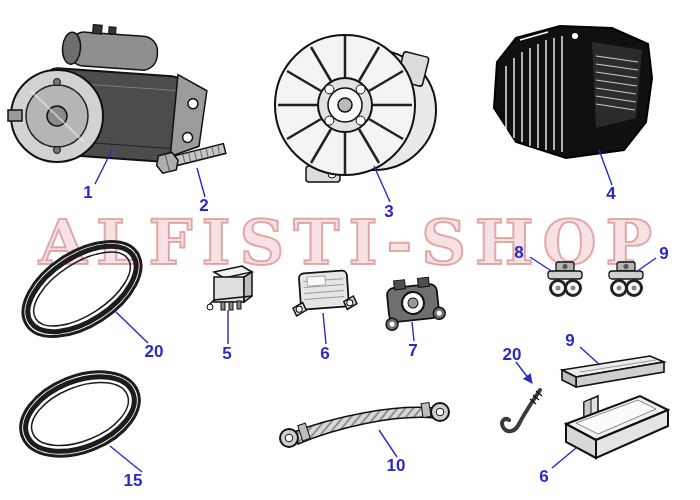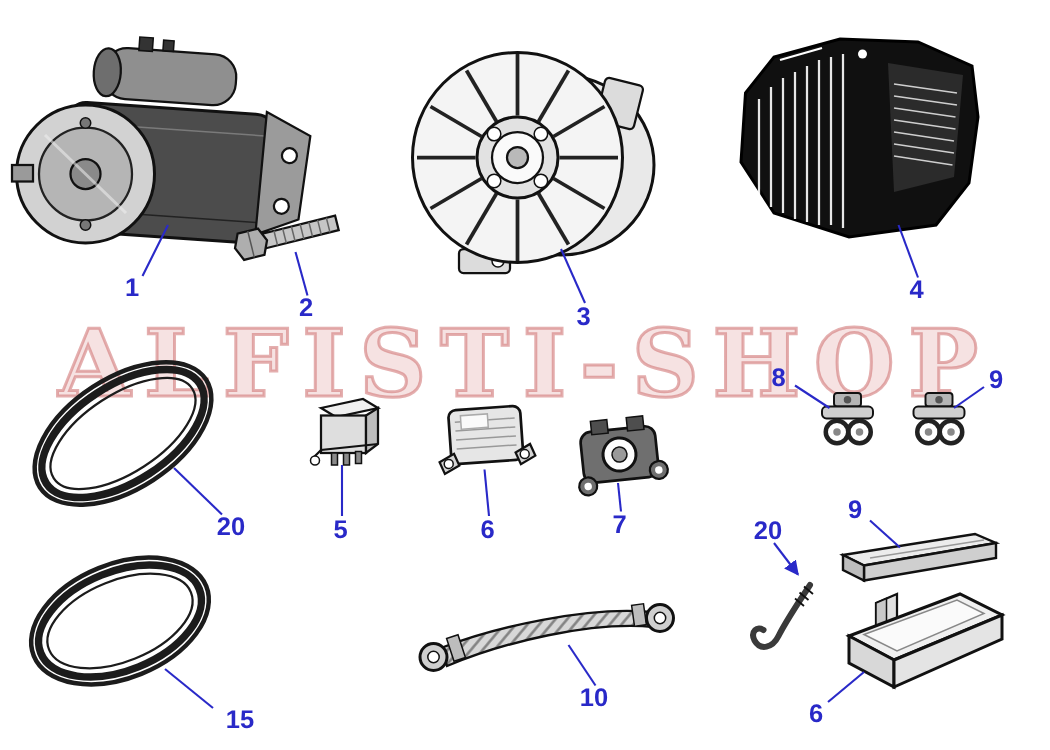--- a/index.html
+++ b/index.html
@@ -278,15 +278,15 @@
   <div class="callout" style="left:227px; top:353px;">5</div>
   <div class="callout" style="left:325px; top:353px;">6</div>
   <div class="callout" style="left:413px; top:350px;">7</div>
   <div class="callout" style="left:519px; top:252px;">8</div>
   <div class="callout" style="left:664px; top:253px;">9</div>
   <div class="callout" style="left:396px; top:465px;">10</div>
   <div class="callout" style="left:570px; top:340px;">9</div>
   <div class="callout" style="left:512px; top:354px;">20</div>
   <div class="callout" style="left:544px; top:476px;">6</div>
   <div class="callout" style="left:154px; top:351px;">20</div>
-  <div class="callout" style="left:160px; top:480px;">15</div>
+  <div class="callout" style="left:133px; top:480px;">15</div>
 
 </div>
 
 </body></html>

